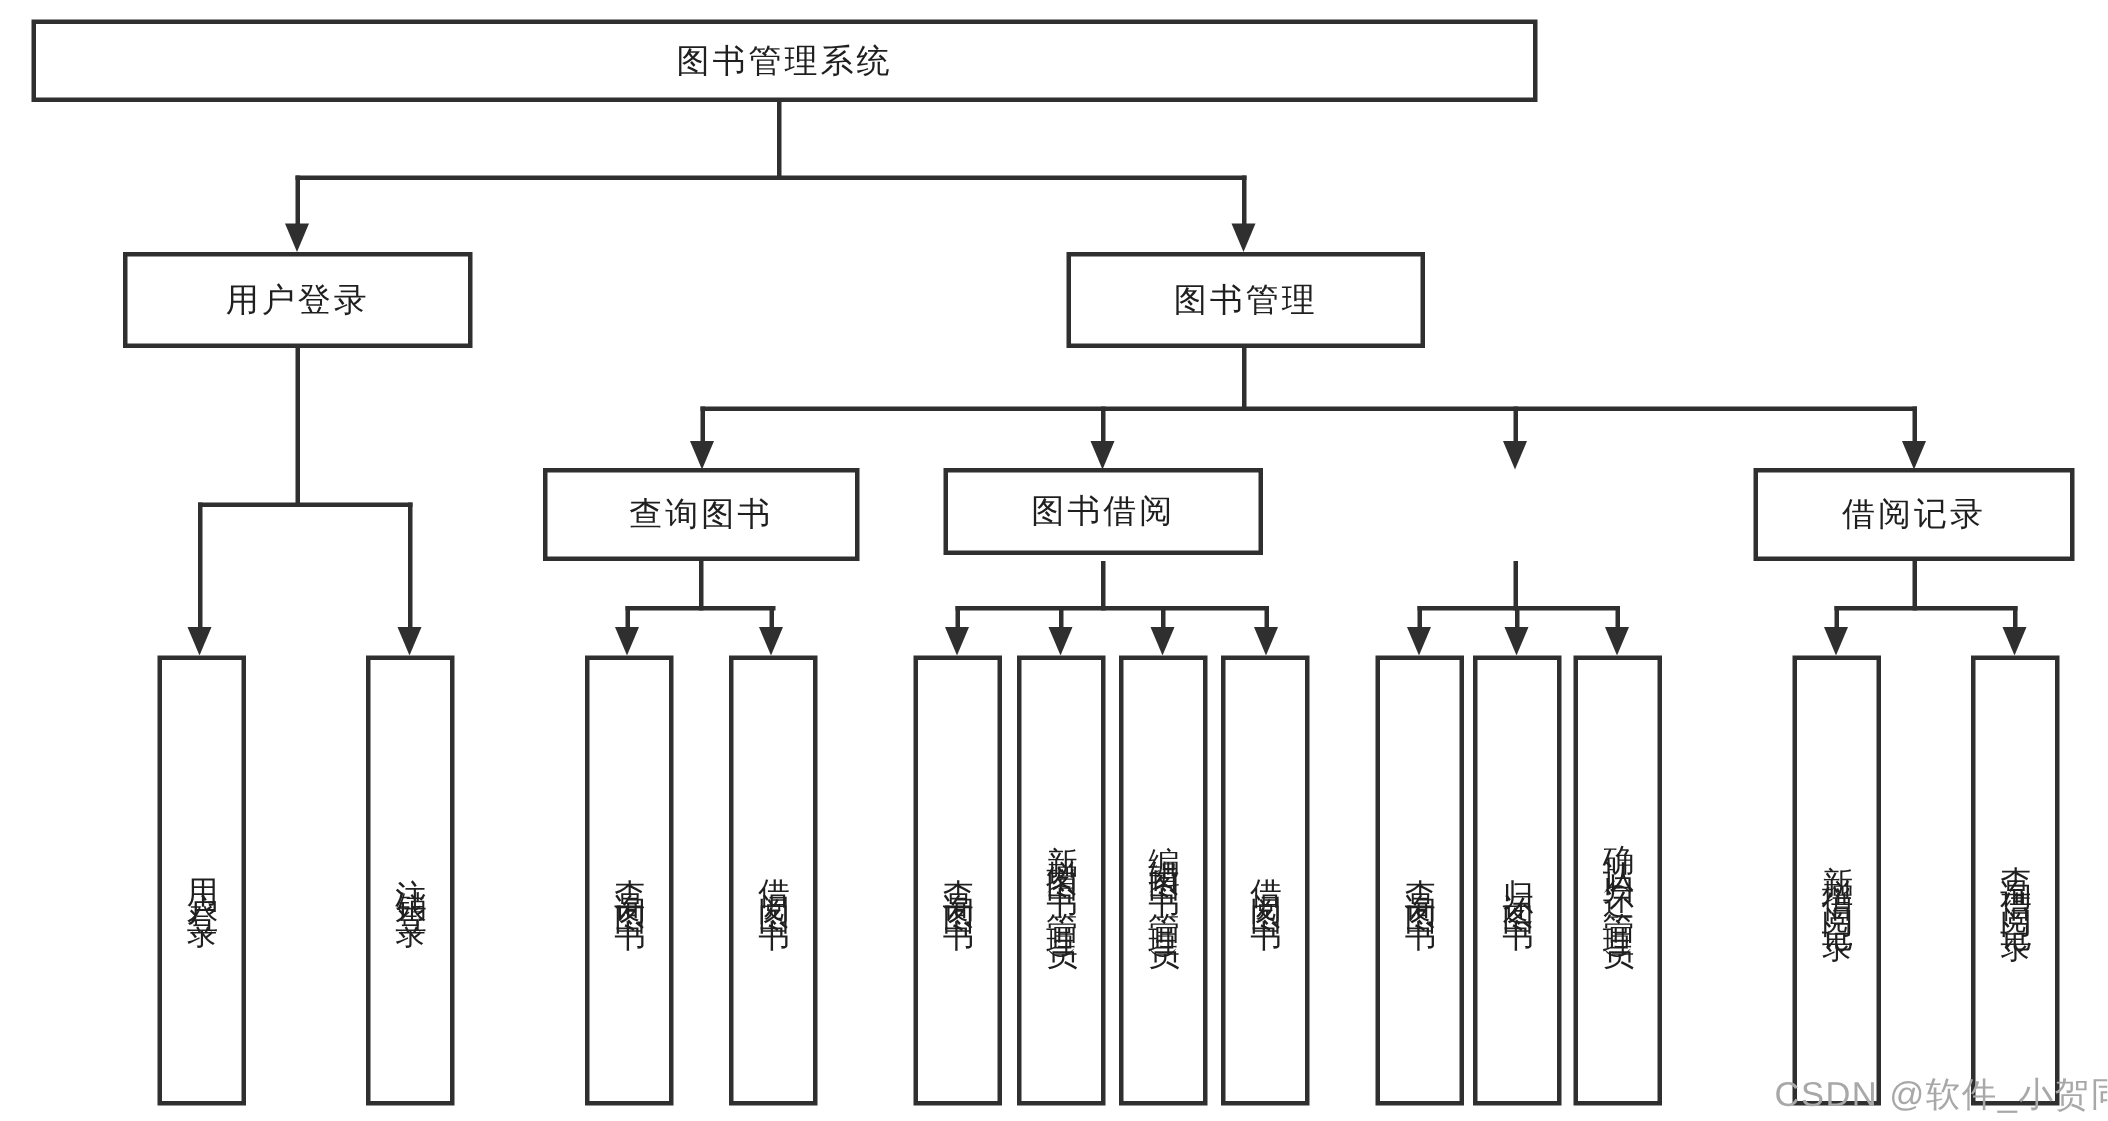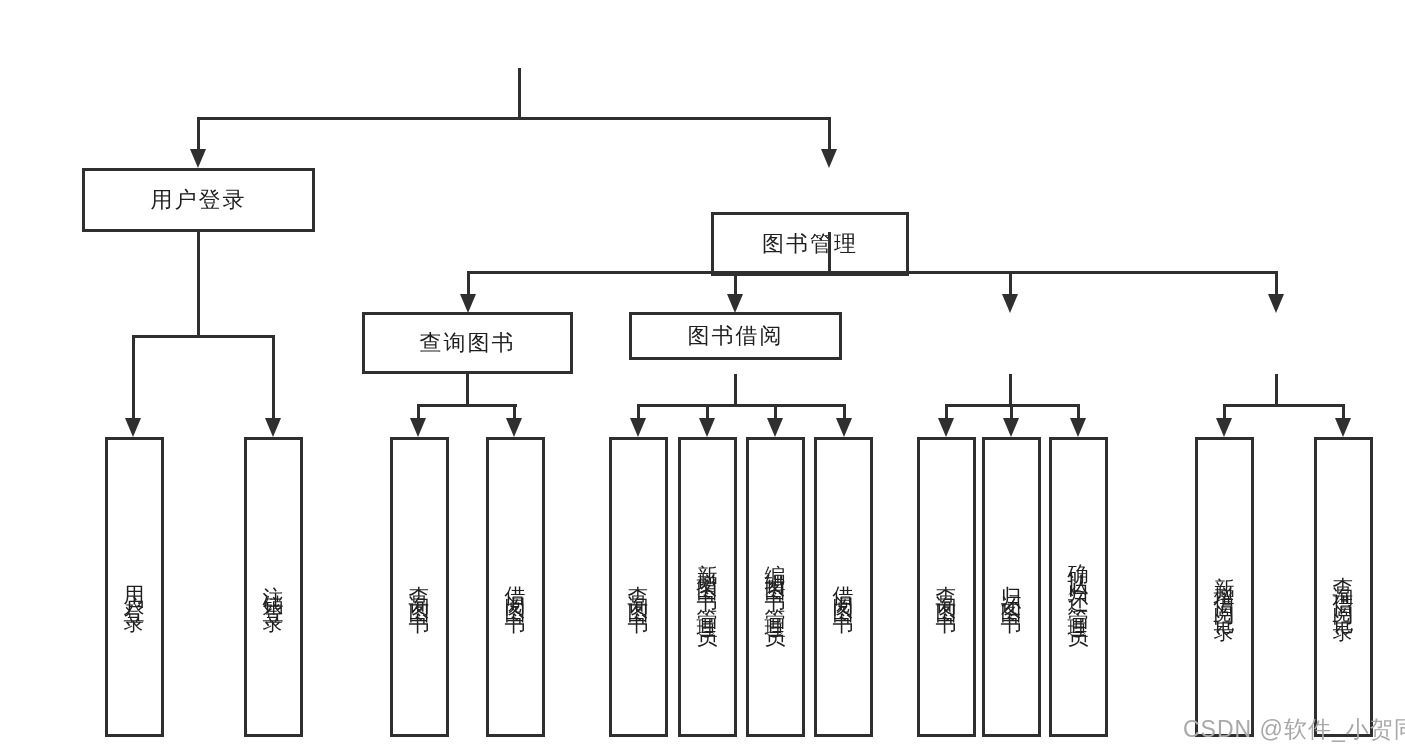--- a/index.html
+++ b/index.html
@@ -58,32 +58,35 @@
     letter-spacing:1px;
     z-index:10;
     white-space:nowrap;
   }
 </style>
 </head>
 <body>
 
 <div id="canvas">
 
+  <div class="box" style="left:21px;top:13px;width:1004px;height:55px;">
+    <span>图书管理系统</span>
+  </div>
 
   <div class="vl" style="left:518px;top:68px;height:52px;"></div>
   <div class="hl" style="left:197px;top:117px;width:634px;"></div>
   <div class="vl" style="left:197px;top:117px;height:36px;"></div>
   <div class="ah" style="left:190px;top:149px;"></div>
   <div class="vl" style="left:828px;top:117px;height:36px;"></div>
   <div class="ah" style="left:821px;top:149px;"></div>
 
   <div class="box" style="left:82px;top:168px;width:233px;height:64px;">
     <span>用户登录</span>
   </div>
-  <div class="box" style="left:711px;top:168px;width:198px;height:64px;margin-top:44px;">
+  <div class="box" style="left:711px;top:168px;width:239px;height:64px;">
     <span>图书管理</span>
   </div>
 
   <div class="vl" style="left:197px;top:232px;height:106px;"></div>
   <div class="hl" style="left:132px;top:335px;width:143px;"></div>
   <div class="vl" style="left:132px;top:335px;height:85px;"></div>
   <div class="ah" style="left:125px;top:418px;"></div>
   <div class="vl" style="left:272px;top:335px;height:85px;"></div>
   <div class="ah" style="left:265px;top:418px;"></div>
 
@@ -94,22 +97,25 @@
   <div class="vl" style="left:734px;top:271px;height:25px;"></div>
   <div class="ah" style="left:727px;top:294px;"></div>
   <div class="vl" style="left:1009px;top:271px;height:25px;"></div>
   <div class="ah" style="left:1002px;top:294px;"></div>
   <div class="vl" style="left:1275px;top:271px;height:25px;"></div>
   <div class="ah" style="left:1268px;top:294px;"></div>
 
   <div class="box" style="left:362px;top:312px;width:211px;height:62px;">
     <span>查询图书</span>
   </div>
-  <div class="box" style="left:629px;top:312px;width:213px;height:48px;">
+  <div class="box" style="left:629px;top:312px;width:213px;height:58px;">
     <span>图书借阅</span>
+  </div>
+  <div class="box" style="left:1169px;top:312px;width:214px;height:62px;">
+    <span>借阅记录</span>
   </div>
 
   <div class="vl" style="left:466px;top:374px;height:33px;"></div>
   <div class="hl" style="left:417px;top:404px;width:100px;"></div>
   <div class="vl" style="left:417px;top:404px;height:16px;"></div>
   <div class="ah" style="left:410px;top:418px;"></div>
   <div class="vl" style="left:513px;top:404px;height:16px;"></div>
   <div class="ah" style="left:506px;top:418px;"></div>
 
   <div class="vl" style="left:734px;top:374px;height:33px;"></div>

